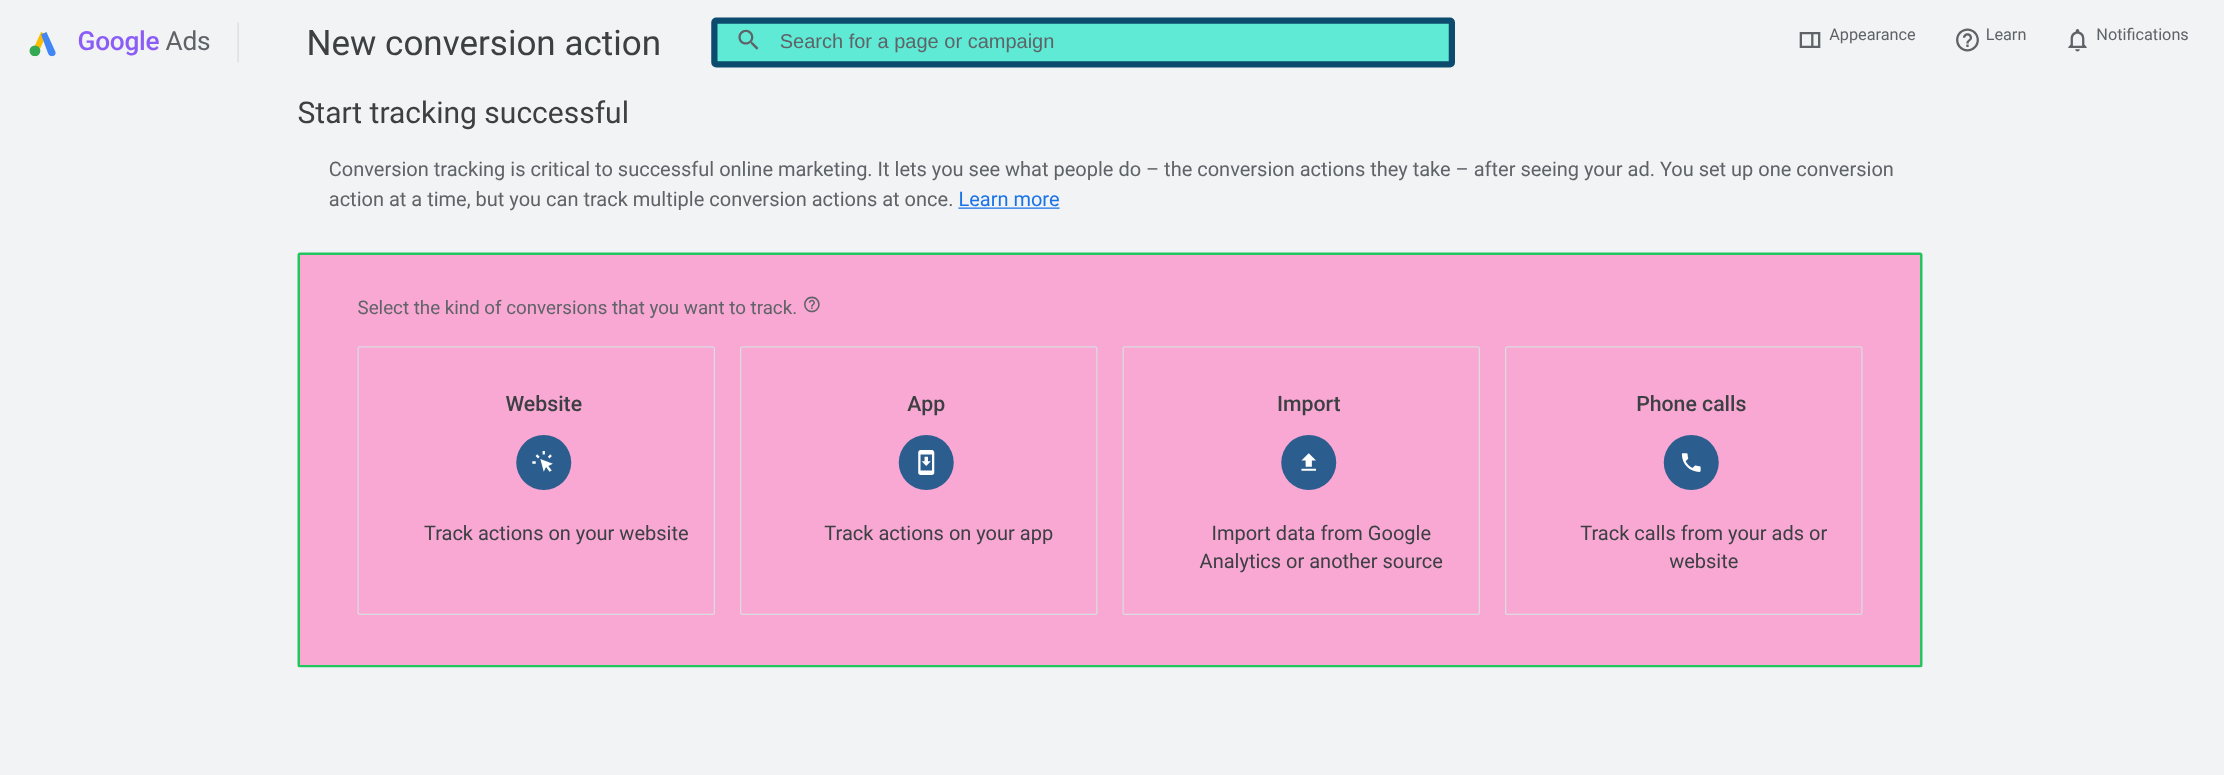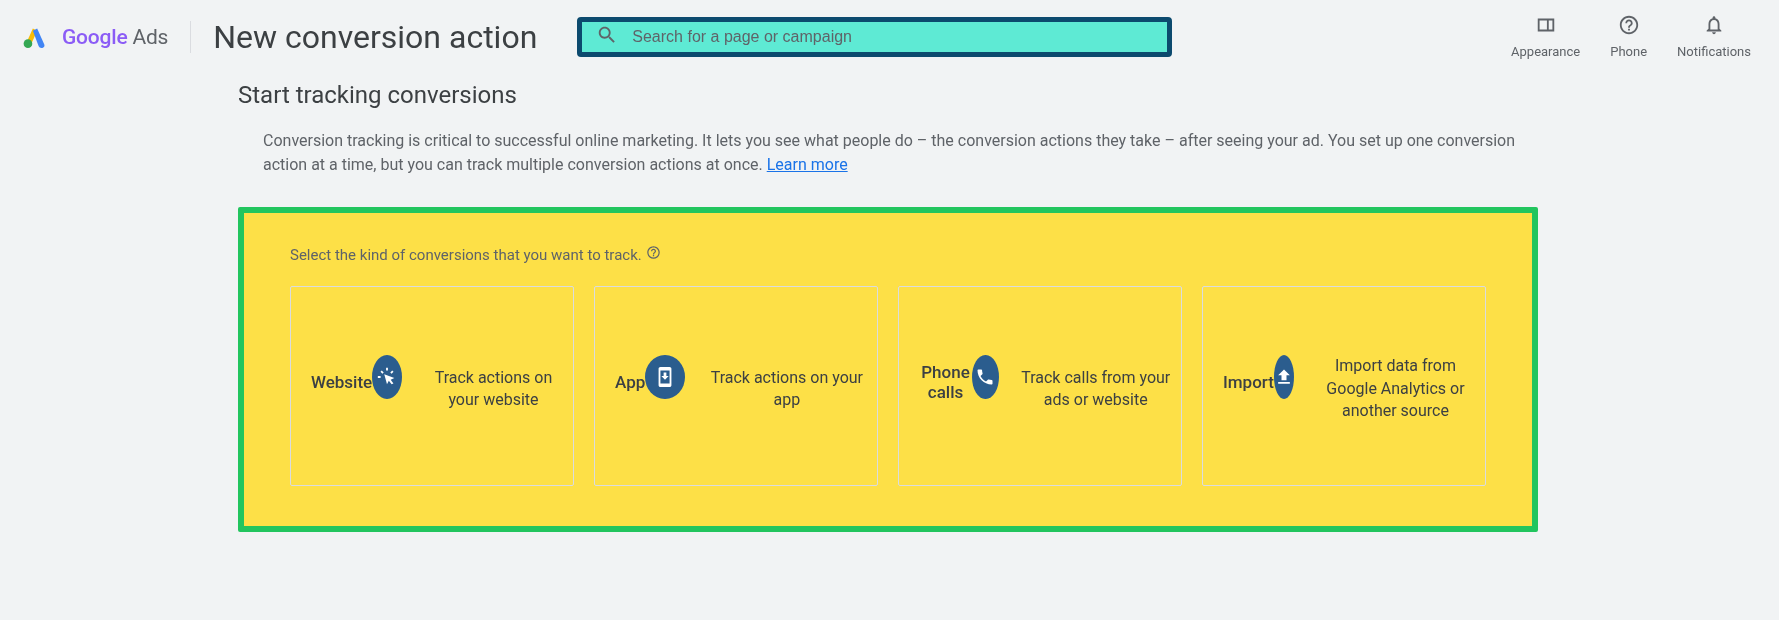--- a/index.html
+++ b/index.html
@@ -36,24 +36,25 @@
       color: #8b5cf6;
       font-weight: 500;
     }
     .divider {
       width: 1px;
       height: 32px;
       background: #dadce0;
       margin: 0 6px;
     }
     .page-title {
-      font-size: 32px;
+      font-size: 28px;
       color: #3c4043;
       font-weight: 400;
       white-space: nowrap;
+      margin-left: 32px;
     }
     .search-container {
       flex: 1;
       display: flex;
       justify-content: flex-start;
       margin-left: 24px;
     }
     .search-box {
       display: flex;
       align-items: center;
@@ -80,22 +81,22 @@
       color: #5f6368;
     }
     .header-actions {
       display: flex;
       gap: 30px;
       margin-left: auto;
       padding-right: 6px;
     }
     .header-action {
       display: flex;
-      flex-direction: column;
-      align-items: center;
+      flex-direction: row;
+      align-items: flex-start;
       gap: 4px;
       cursor: pointer;
     }
     .header-action-icon {
       color: #5f6368;
     }
     .header-action-label {
       font-size: 13px;
       color: #5f6368;
     }
@@ -115,22 +116,22 @@
       line-height: 1.5;
       margin-bottom: 30px;
       max-width: 1270px;
       margin-left: 25px;
     }
     .learn-more {
       color: #1a73e8;
       text-decoration: underline;
     }
     .card-container {
-      background: #fde047;
-      border: 6px solid #22c55e;
+      background: #f9a8d4;
+      border: 2px solid #22c55e;
       border-radius: 2px;
       padding: 32px 46px 40px 46px;
       max-width: 1300px;
     }
     .card-prompt {
       font-size: 15px;
       color: #5f6368;
       margin-bottom: 22px;
       display: flex;
       align-items: center;
@@ -145,20 +146,21 @@
       gap: 20px;
     }
     .option-card {
       flex: 1;
       border: 1px solid #dadce0;
       border-radius: 2px;
       padding: 36px 8px 30px 20px;
       text-align: center;
       cursor: pointer;
       display: flex;
+      flex-direction: column;
       align-items: center;
       min-height: 200px;
     }
     .option-title {
       font-size: 17px;
       color: #3c4043;
       font-weight: 500;
       margin-bottom: 14px;
     }
     .option-icon-circle {
@@ -215,35 +217,35 @@
         </svg>
       </span>
       <span class="header-action-label">Appearance</span>
     </div>
     <div class="header-action">
       <span class="header-action-icon">
         <svg width="22" height="22" viewBox="0 0 24 24" fill="currentColor">
           <path d="M11 18h2v-2h-2v2zm1-16C6.48 2 2 6.48 2 12s4.48 10 10 10 10-4.48 10-10S17.52 2 12 2zm0 18c-4.41 0-8-3.59-8-8s3.59-8 8-8 8 3.59 8 8-3.59 8-8 8zm0-14c-2.21 0-4 1.79-4 4h2c0-1.1.9-2 2-2s2 .9 2 2c0 2-3 1.75-3 5h2c0-2.25 3-2.5 3-5 0-2.21-1.79-4-4-4z"></path>
         </svg>
       </span>
-      <span class="header-action-label">Phone</span>
+      <span class="header-action-label">Learn</span>
     </div>
     <div class="header-action">
       <span class="header-action-icon">
         <svg width="22" height="22" viewBox="0 0 24 24" fill="currentColor">
           <path d="M12 22c1.1 0 2-.9 2-2h-4c0 1.1.9 2 2 2zm6-6v-5c0-3.07-1.63-5.64-4.5-6.32V4c0-.83-.67-1.5-1.5-1.5s-1.5.67-1.5 1.5v.68C7.64 5.36 6 7.92 6 11v5l-2 2v1h16v-1l-2-2zm-2 1H8v-6c0-2.48 1.51-4.5 4-4.5s4 2.02 4 4.5v6z"></path>
         </svg>
       </span>
       <span class="header-action-label">Notifications</span>
     </div>
   </div>
 </div>
 
 <div class="content">
-  <h2 class="section-title">Start tracking conversions</h2>
+  <h2 class="section-title">Start tracking successful</h2>
   <p class="section-desc"><span>Conversion tracking is critical to successful online marketing. It lets you see what people do – the conversion actions they take – after seeing your ad. You set up one conversion action at a time, but you can track multiple conversion actions at once.  </span><a href="#" class="learn-more">Learn more</a></p>
 
   <div class="card-container">
     <div class="card-prompt">
       <span>Select the kind of conversions that you want to track.</span>
       <span class="help-icon">
         <svg width="15" height="15" viewBox="0 0 24 24" fill="currentColor">
           <path d="M11 18h2v-2h-2v2zm1-16C6.48 2 2 6.48 2 12s4.48 10 10 10 10-4.48 10-10S17.52 2 12 2zm0 18c-4.41 0-8-3.59-8-8s3.59-8 8-8 8 3.59 8 8-3.59 8-8 8zm0-14c-2.21 0-4 1.79-4 4h2c0-1.1.9-2 2-2s2 .9 2 2c0 2-3 1.75-3 5h2c0-2.25 3-2.5 3-5 0-2.21-1.79-4-4-4z"></path>
         </svg>
       </span>
@@ -264,34 +266,34 @@
         <div class="option-title">App</div>
         <div class="option-icon-circle">
           <svg width="22" height="22" viewBox="0 0 24 24">
             <path d="M17 1H7c-1.1 0-2 .9-2 2v18c0 1.1.9 2 2 2h10c1.1 0 2-.9 2-2V3c0-1.1-.9-2-2-2zm0 18H7V5h10v14zM12 15l4-4h-2.5V7h-3v4H8l4 4z"></path>
           </svg>
         </div>
         <div class="option-desc">Track actions on your app</div>
       </div>
 
       <div class="option-card">
+        <div class="option-title">Import</div>
+        <div class="option-icon-circle">
+          <svg width="20" height="20" viewBox="0 0 24 24">
+            <path d="M9 16h6v-6h4l-7-7-7 7h4v6zm-4 2h14v2H5v-2z"></path>
+          </svg>
+        </div>
+        <div class="option-desc">Import data from Google Analytics or another source</div>
+      </div>
+
+      <div class="option-card">
         <div class="option-title">Phone calls</div>
         <div class="option-icon-circle">
           <svg width="20" height="20" viewBox="0 0 24 24">
             <path d="M6.62 10.79c1.44 2.83 3.76 5.14 6.59 6.59l2.2-2.2c.27-.27.67-.36 1.02-.24 1.12.37 2.33.57 3.57.57.55 0 1 .45 1 1V20c0 .55-.45 1-1 1-9.39 0-17-7.61-17-17 0-.55.45-1 1-1h3.5c.55 0 1 .45 1 1 0 1.25.2 2.45.57 3.57.11.35.03.74-.25 1.02l-2.2 2.2z"></path>
           </svg>
         </div>
         <div class="option-desc">Track calls from your ads or website</div>
       </div>
 
-      <div class="option-card">
-        <div class="option-title">Import</div>
-        <div class="option-icon-circle">
-          <svg width="20" height="20" viewBox="0 0 24 24">
-            <path d="M9 16h6v-6h4l-7-7-7 7h4v6zm-4 2h14v2H5v-2z"></path>
-          </svg>
-        </div>
-        <div class="option-desc">Import data from Google Analytics or another source</div>
-      </div>
-
     </div>
   </div>
 </div>
 
 </body></html>

